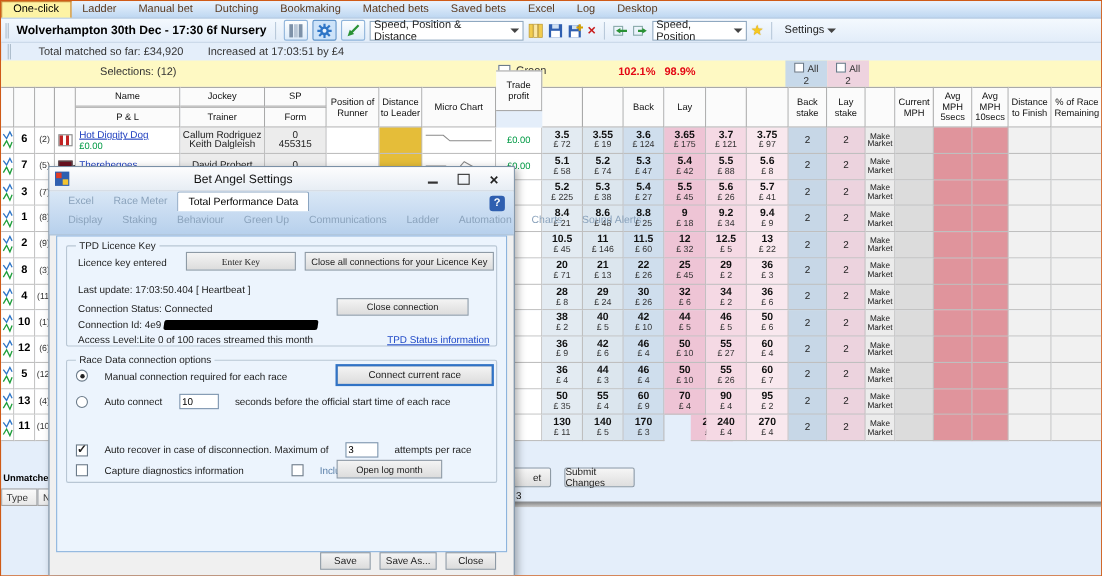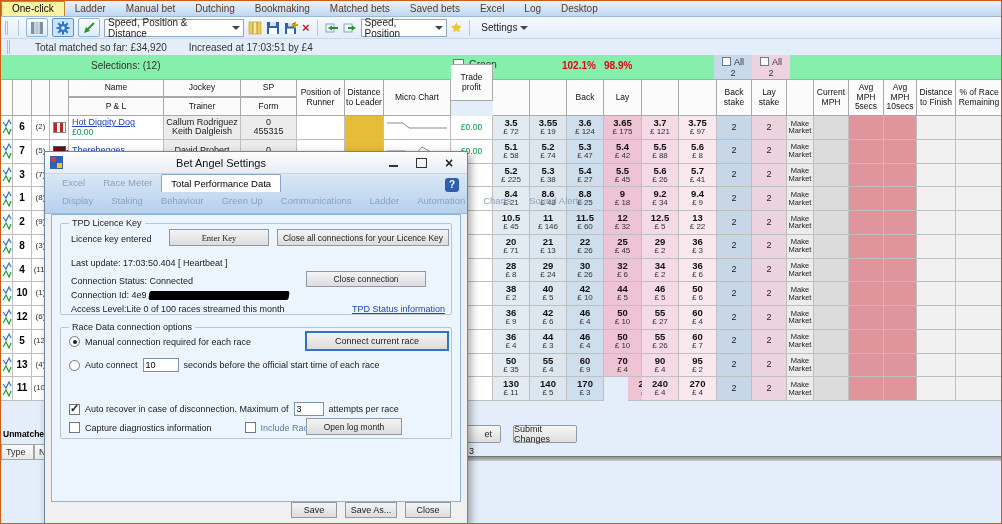--- a/index.html
+++ b/index.html
@@ -24,21 +24,21 @@
   .dropdown{height:18px;border:1px solid #8fa8c0;background:#fff;display:flex;align-items:center;
             font-size:10px;color:#222;padding:0 3px;gap:4px;}
   .dd-caret{width:0;height:0;border-left:4px solid transparent;border-right:4px solid transparent;border-top:4px solid #444;margin-left:auto;}
   .i-x{color:#c81b1b;font-size:13px;font-weight:bold;line-height:13px;}
   .i-star{color:#f6c81f;font-size:13px;text-shadow:0 0 1px #b8860b;}
   .settings{display:flex;align-items:center;gap:3px;font-size:10px;color:#222;padding:0 4px;}
   
   .statusline{position:absolute;left:0;top:38px;width:100%;height:16px;display:flex;align-items:center;gap:22px;
               font-size:10px;color:#333;padding:0 6px;}
   
-  .selrow{position:absolute;left:0;top:54px;width:100%;height:24px;background:#86efac;font-size:10px;color:#333;}
+  .selrow{position:absolute;left:0;top:54px;width:100%;height:24px;background:#fef9c3;font-size:10px;color:#333;}
   .sel-label{position:absolute;left:90px;top:5px;}
   .green-wrap{position:absolute;left:452px;top:4px;display:flex;gap:5px;align-items:center;}
   .pct{position:absolute;top:5px;font-weight:bold;color:#e30613;font-size:10px;}
   .allbox{position:absolute;top:0;height:24px;font-size:9px;color:#333;text-align:center;}
   .allbox .l1{display:flex;align-items:center;justify-content:center;gap:3px;height:13px;}
   .allbox .l2{height:11px;line-height:10px;}
   .ab-back{left:713px;width:38px;background:#c7d9ea;}
   .ab-lay{left:751px;width:38px;background:#eed3df;}
   
   .grid{position:absolute;left:0;top:0;width:100%;height:100%;text-decoration:underline;}
@@ -95,21 +95,21 @@
   .dtab.active{background:#fff;border:1px solid #8aa4c0;border-bottom:none;border-radius:2px 2px 0 0;color:#000;}
   .help-icon{position:absolute;right:8px;top:4px;width:14px;height:14px;border-radius:3px;background:#2f5fb0;color:#fff;
              font-weight:bold;font-size:10px;text-align:center;line-height:14px;}
   .help-icon::after{content:"?";}
   .dlg-panel{position:absolute;left:6px;top:62px;width:410px;height:288px;background:#ecf4fd;border:1px solid #8db4dd;}
   .groupbox{position:absolute;border:1px solid #b8c6d4;border-radius:2px;}
   .gb-label{position:absolute;left:8px;top:-6px;background:#ecf4fd;padding:0 3px;font-size:9px;color:#222;}
   .gb1{left:8px;top:8px;width:392px;height:92px;}
   .gb2{left:8px;top:112px;width:392px;height:112px;}
   .abs{position:absolute;}
-  .flexrow{position:absolute;display:flex;align-items:center;gap:5px;}
+  .flexrow{position:absolute;display:flex;align-items:center;gap:15px;}
   .dbtn{border:1px solid #8e9aa5;background:linear-gradient(#f4f4f4,#dcdcdc);display:flex;align-items:center;
         justify-content:center;font-size:8.5px;color:#222;text-align:center;}
   .dbtn.default{outline:2px solid #3173c5;outline-offset:-1px;}
   .cb{width:11px;height:11px;border:1px solid #6b7b8a;background:#fff;display:inline-block;position:relative;flex:none;}
   .cb.checked::after{content:"✓";position:absolute;left:0px;top:-3px;font-size:11px;font-weight:bold;color:#222;}
   .rad{width:11px;height:11px;border:1px solid #6b7b8a;border-radius:50%;background:#fff;position:relative;flex:none;}
   .rad.sel::after{content:"";position:absolute;left:2.5px;top:2.5px;width:4px;height:4px;border-radius:50%;background:#222;}
   .info-icon{width:13px;height:13px;border-radius:50%;background:#1e6fd0;color:#fff;font-weight:bold;font-size:9px;
              text-align:center;line-height:13px;flex:none;}
   .info-icon::after{content:"i";}
@@ -132,20 +132,21 @@
       <span class="tab">Bookmaking</span>
       <span class="tab">Matched bets</span>
       <span class="tab">Saved bets</span>
       <span class="tab">Excel</span>
       <span class="tab">Log</span>
       <span class="tab">Desktop</span>
     </div>
 
   <div class="toolbar">
     <span class="grip"></span>
+    <span class="race-title">Wolverhampton 30th Dec - 17:30 6f Nursery</span>
     <span class="vsep"></span>
     <span class="tbtn">
       <svg class="icon16" viewBox="0 0 14 14">
         <rect x="1" y="1" width="3.4" height="12" fill="#7d91a8"></rect>
           <rect x="5.3" y="1" width="3.4" height="12" fill="#b8c6d6"></rect>
           <rect x="9.6" y="1" width="3.4" height="12" fill="#7d91a8"></rect>
       </svg>
     </span>
     <span class="tbtn pressed">
       <svg class="icon16" viewBox="0 0 14 14">

